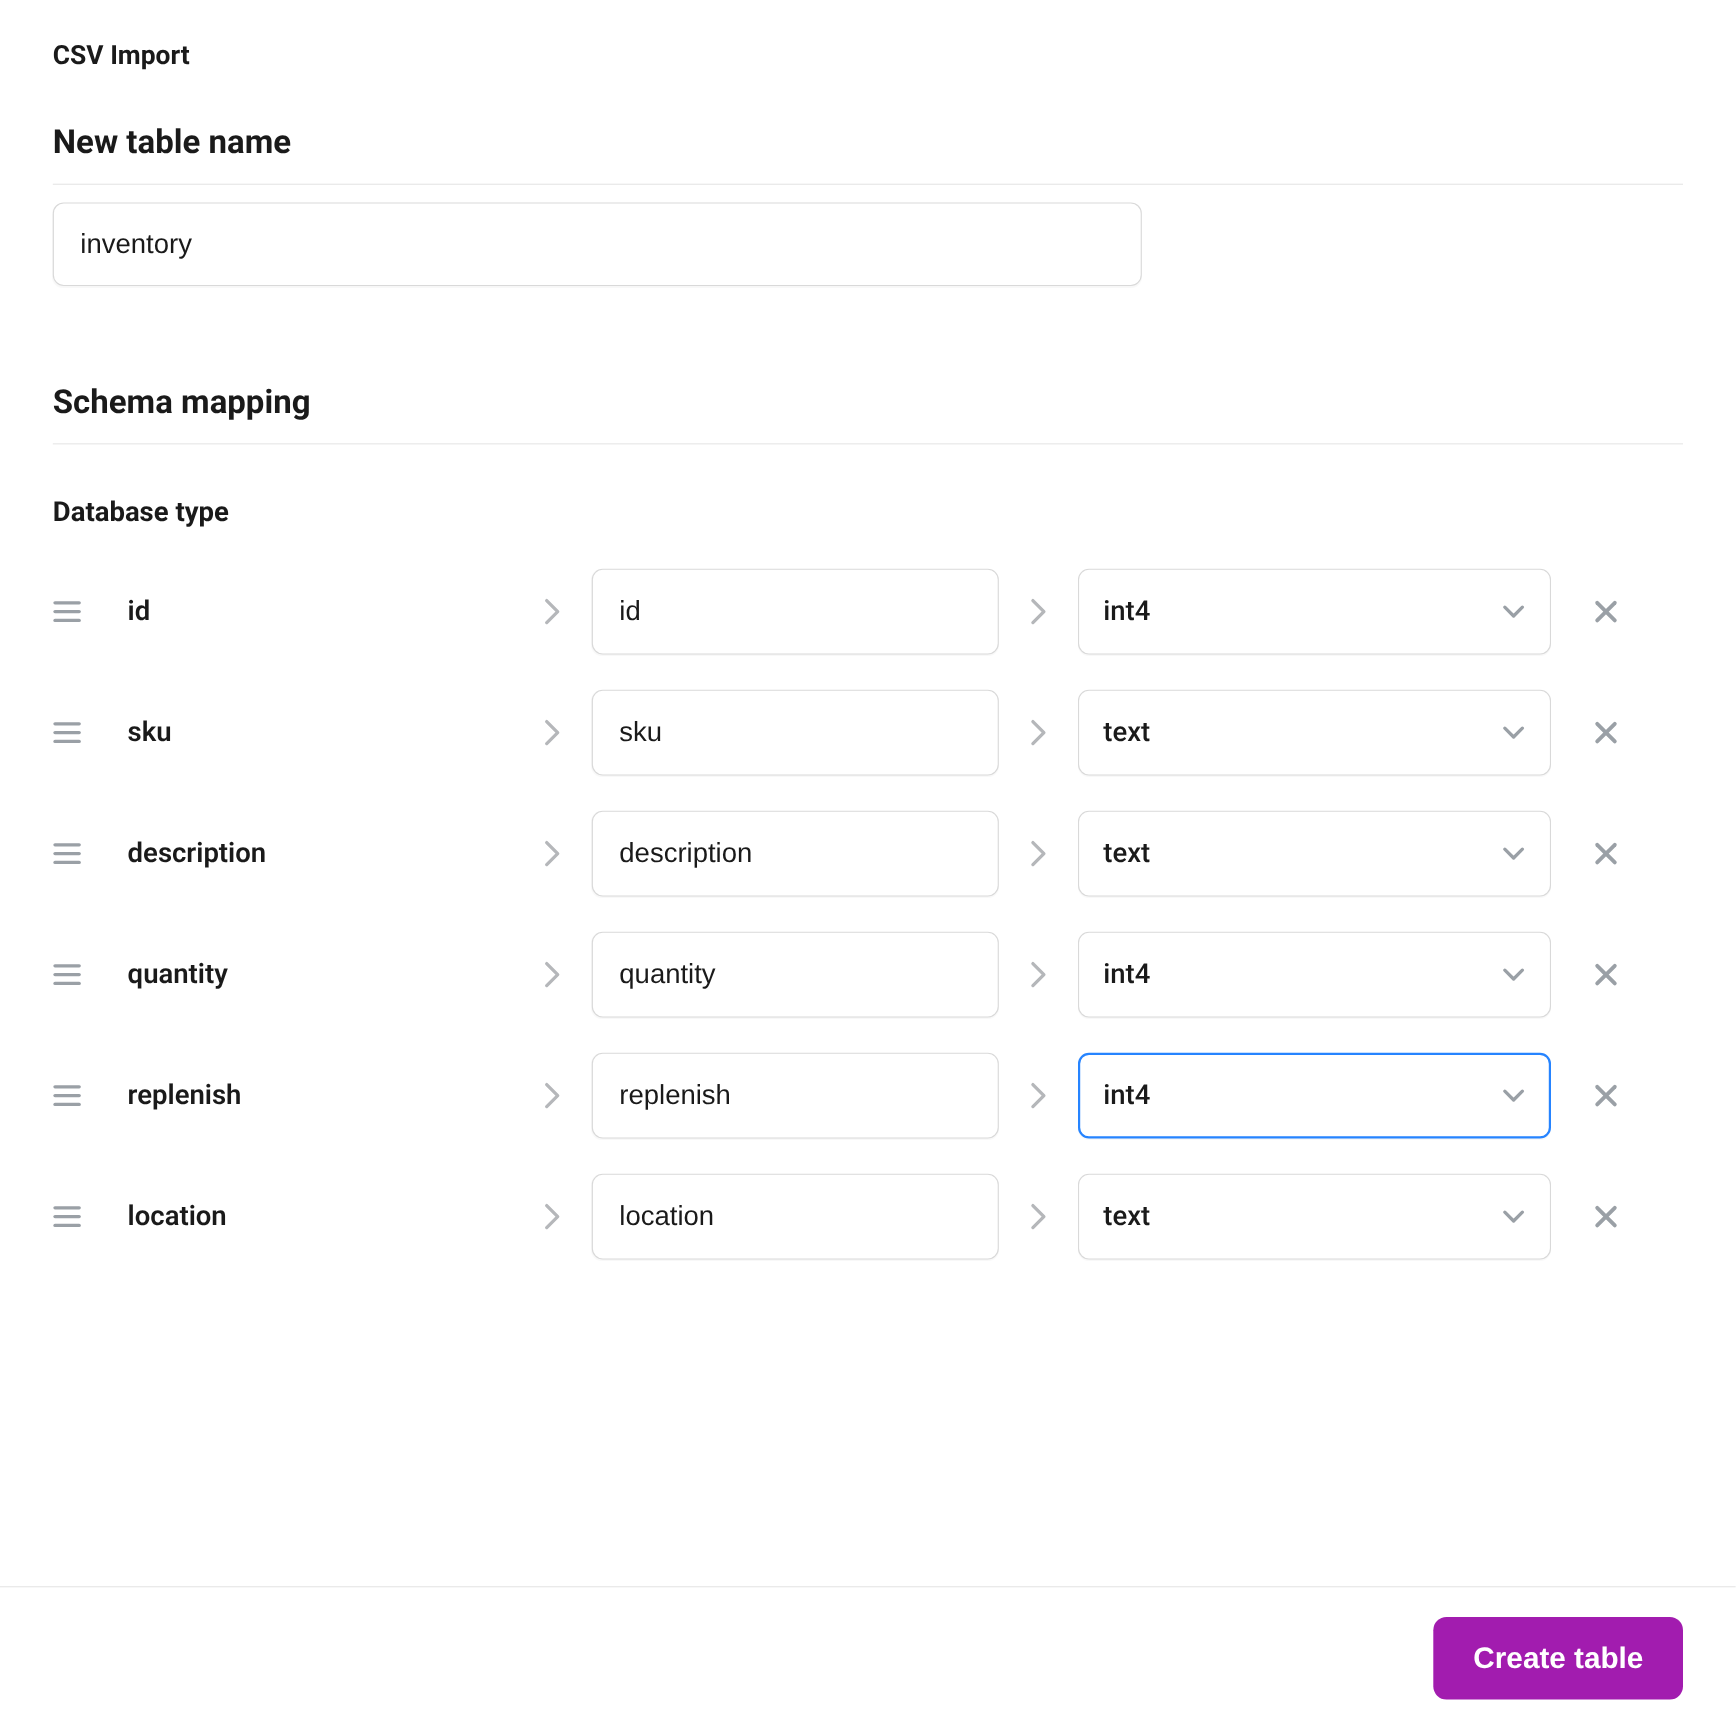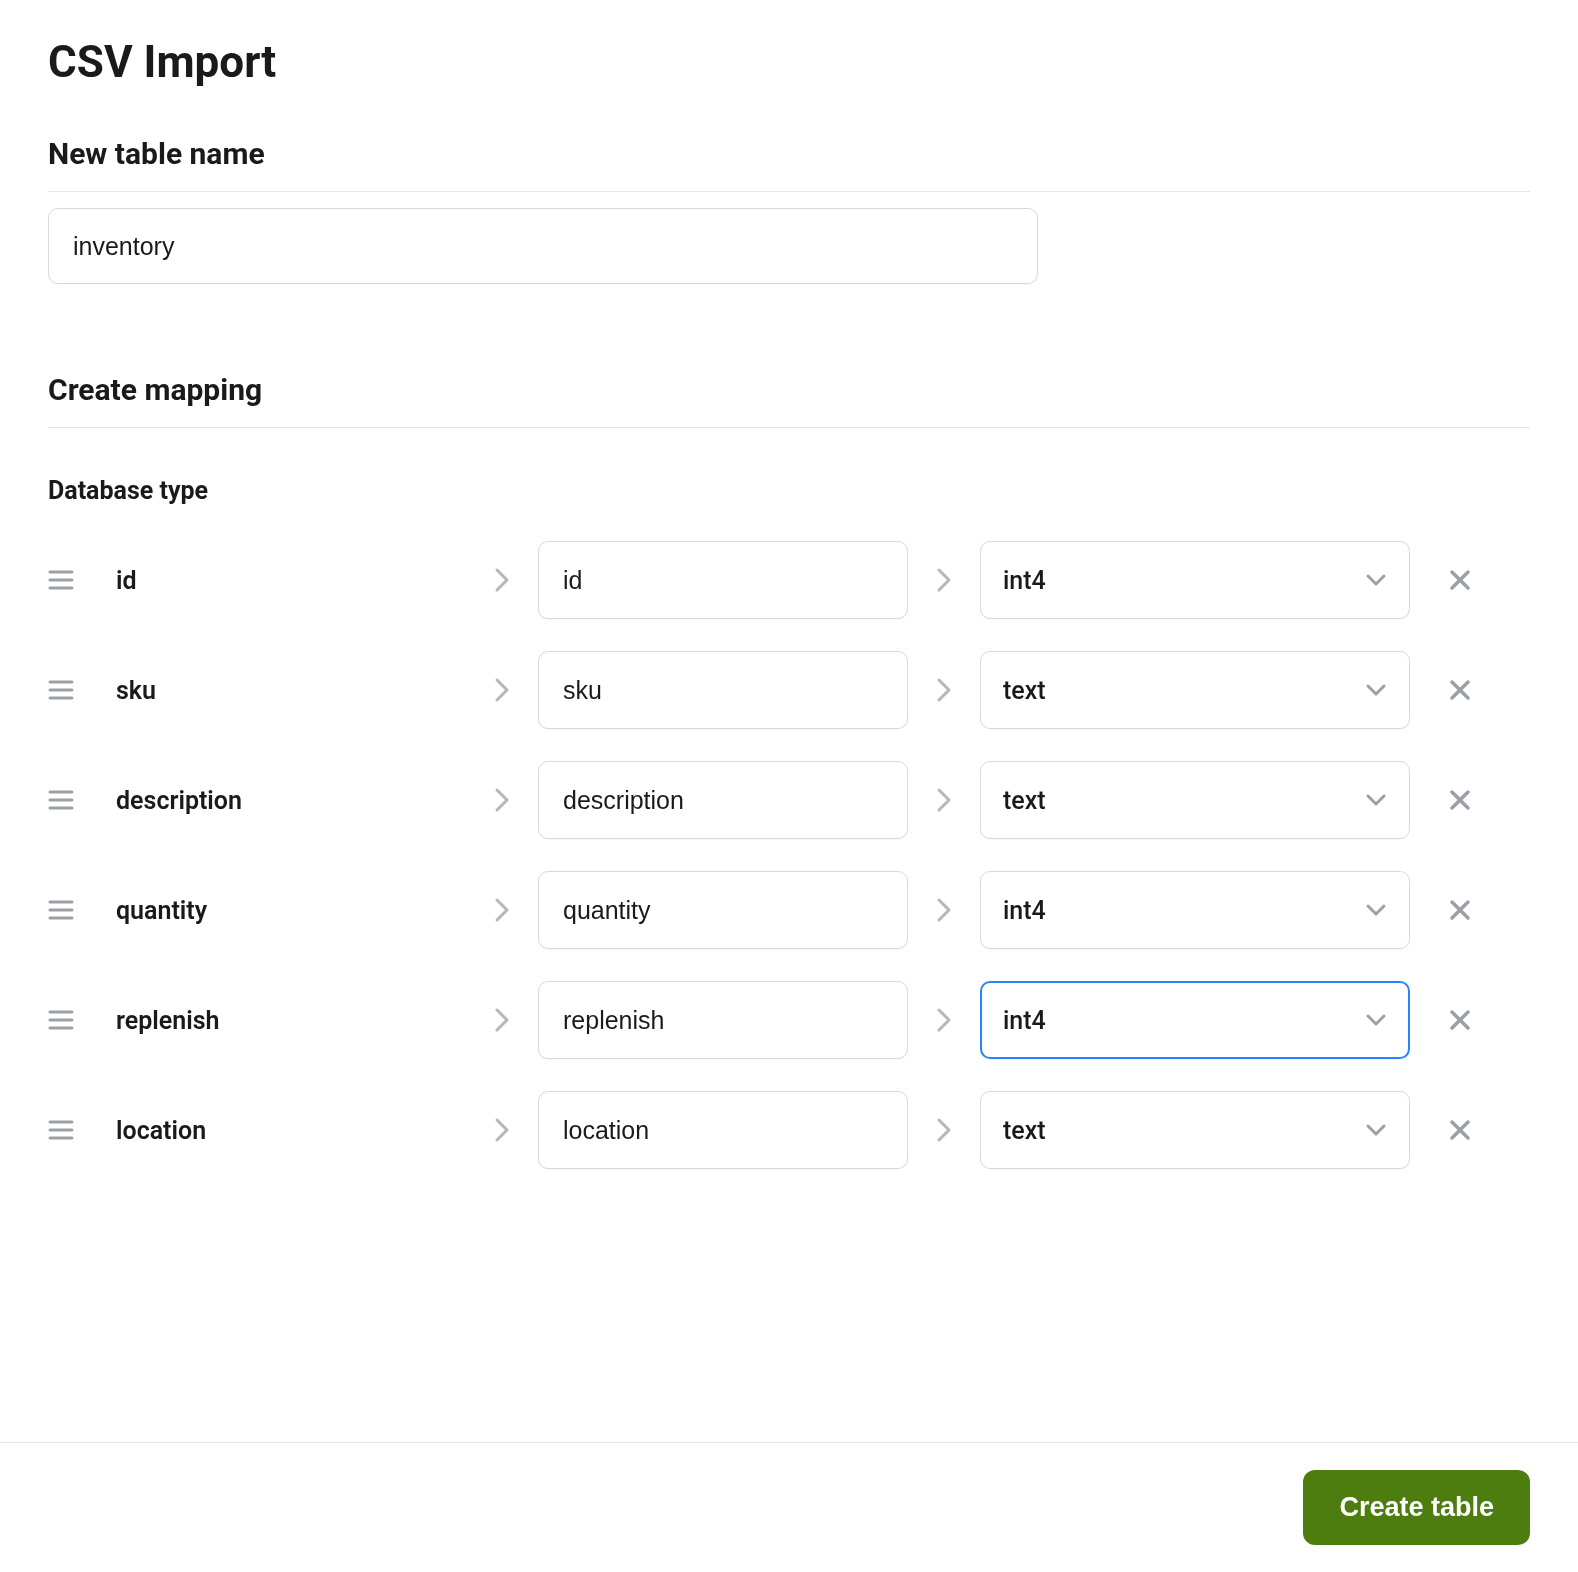--- a/index.html
+++ b/index.html
@@ -8,21 +8,21 @@
     background: #fff;
     color: #1a1a1a;
     width: 1578px;
     height: 1572px;
     position: relative;
   }
   .page {
     padding: 36px 48px 0 48px;
   }
   h1.page-title {
-    font-size: 44px;
+    font-size: 24px;
     font-weight: 700;
     margin-bottom: 48px;
     color: #1a1a1a;
   }
   .section-heading {
     font-size: 30px;
     font-weight: 700;
     color: #1a1a1a;
     padding-bottom: 20px;
     border-bottom: 1px solid #e5e5e5;
@@ -144,21 +144,21 @@
     bottom: 0;
     height: 130px;
     border-top: 1px solid #e5e5e5;
     display: flex;
     justify-content: flex-end;
     align-items: center;
     padding-right: 48px;
     background: #fff;
   }
   .create-btn {
-    background: #4d7c0f;
+    background: #a21caf;
     color: #fff;
     border: none;
     border-radius: 12px;
     font-size: 27px;
     font-weight: 600;
     padding: 22px 36px;
     cursor: pointer;
     margin-left: 44px;
   }
   svg { display: block; }
@@ -168,21 +168,21 @@
 
 <div class="page">
   <h1 class="page-title">CSV Import</h1>
 
   <div>
     <div class="section-heading">New table name</div>
     <input class="table-name-input" type="text" value="inventory" style="">
   </div>
 
   <div class="schema-section">
-    <div class="section-heading">Create mapping</div>
+    <div class="section-heading">Schema mapping</div>
 
     <div class="col-headers">
       <div class="col-header col-db">Database type</div>
     </div>
 
     <div id="mapping-rows">
   <div class="mapping-row">
     <div class="drag-handle">
       <svg width="26" height="22" viewBox="0 0 26 22" fill="none">
         <line x1="2" y1="3" x2="24" y2="3" stroke="currentColor" stroke-width="3" stroke-linecap="round"></line>

